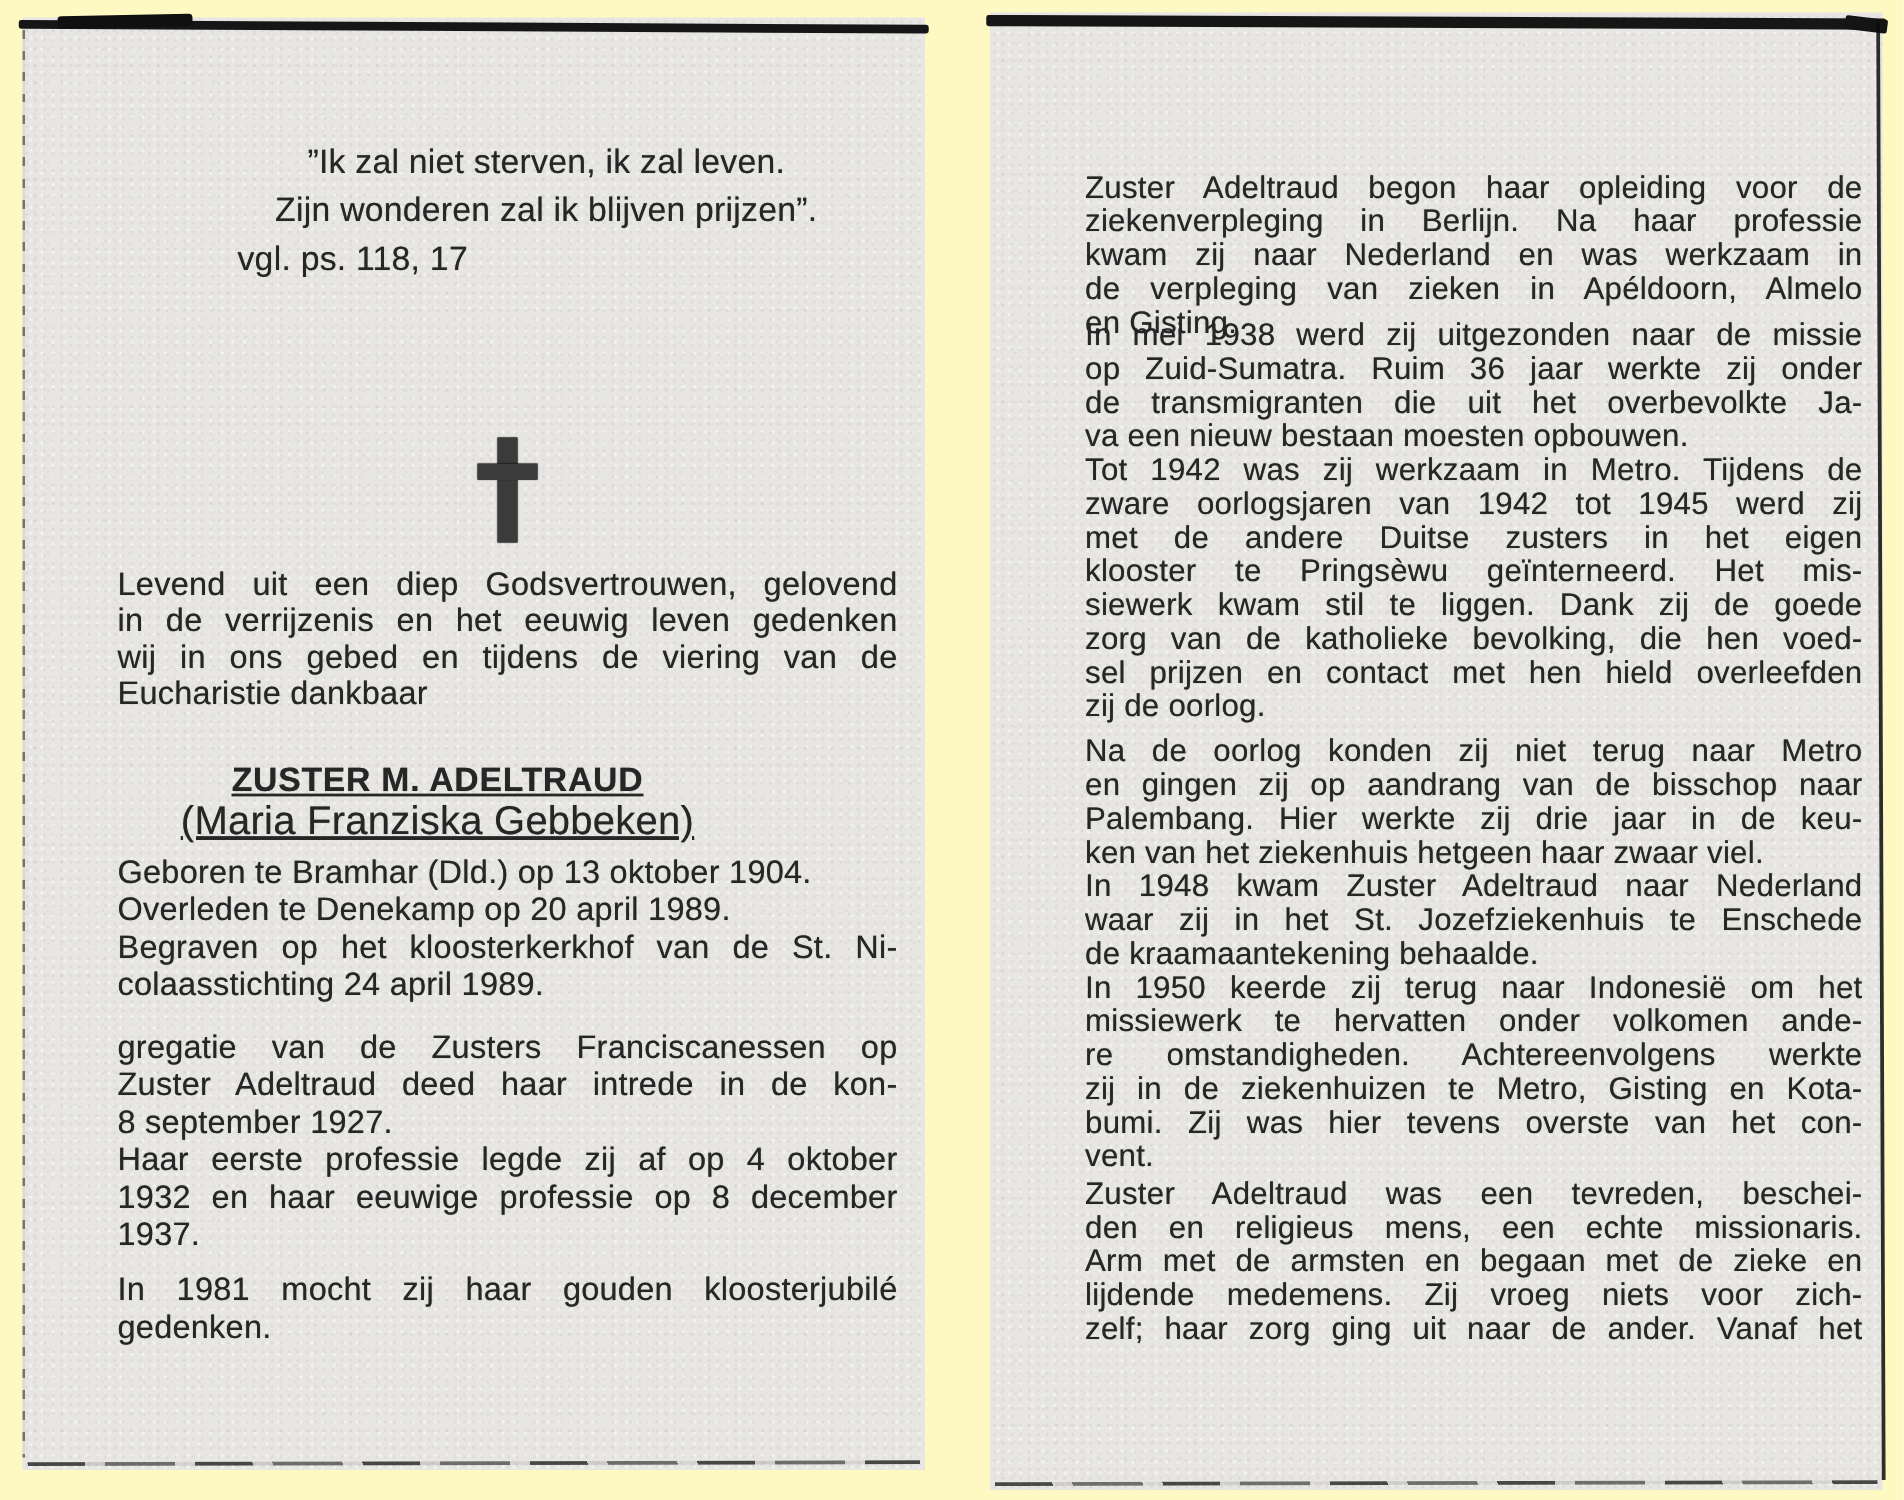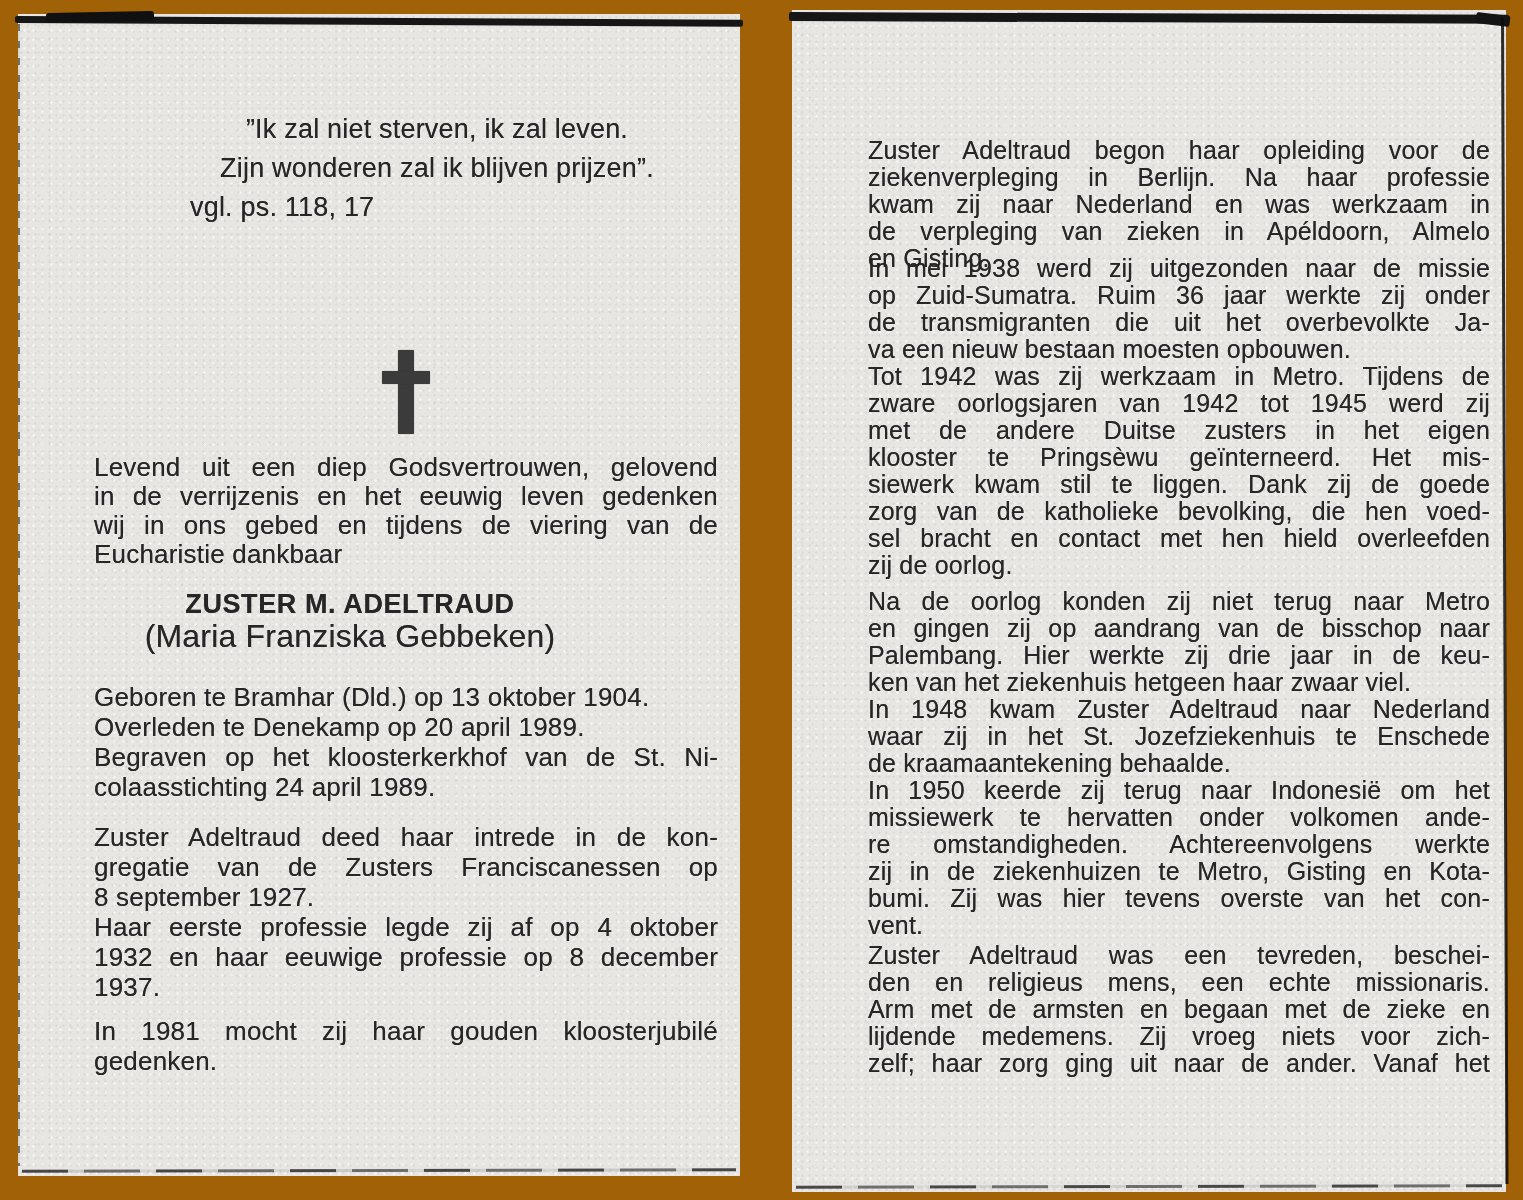--- a/index.html
+++ b/index.html
@@ -5,21 +5,21 @@
   html, body {
     margin: 0; padding: 0;
     width: 1523px; height: 1200px;
     background: #fbfbfa;
     overflow: hidden;
     font-family: "Liberation Sans", "DejaVu Sans", sans-serif;
   }
   .canvas {
     position: relative;
     width: 1523px; height: 1200px;
-    background: #a16207;
+    background: #fef9c3;
   }
   .page {
     position: absolute;
     background-color: #e7e6e3;
     background-image:
       radial-gradient(rgba(40,40,40,0.055) 1px, transparent 1.4px),
       radial-gradient(rgba(40,40,40,0.045) 1px, transparent 1.4px),
       radial-gradient(rgba(255,255,255,0.5) 1px, transparent 1.6px);
     background-size: 7px 7px, 11px 13px, 9px 9px;
     background-position: 0 0, 4px 6px, 2px 3px;
@@ -83,21 +83,21 @@
     background: #3b3b3b; box-shadow: 0 0 1px rgba(0,0,0,0.6); border-radius: 1px;
   }
   .cross .ch {
     position: absolute; left: 0; top: 21px; width: 48px; height: 13px;
     background: #3b3b3b; box-shadow: 0 0 1px rgba(0,0,0,0.6); border-radius: 1px;
   }
 
   .intro-block { top: 439px; }
   .intro-block .line { line-height: 29px; }
 
-  .name-block { position: absolute; left: 32px; top: 574px; width: 600px; text-align: center; }
+  .name-block { position: absolute; left: 32px; top: 594px; width: 600px; text-align: center; text-decoration: underline; }
   .deceased-name { font-size: 27px; font-weight: bold; line-height: 32px; letter-spacing: 0.6px; }
   .birth-name { font-size: 32px; line-height: 32px; }
 
   .dates-block { top: 668px; }
   .profession-block { top: 808px; }
   .jubilee-block { top: 1002px; }
 
   
   .page-right .block { left: 76px; width: 622px; }
   .page-right .block .line { font-size: 25px; line-height: 27px; }
@@ -141,22 +141,22 @@
       <div class="birth-name">(Maria Franziska Gebbeken)</div>
     </div>
 
     <div class="block dates-block">
         <div class="line">Geboren te Bramhar (Dld.) op 13 oktober 1904.</div>
         <div class="line">Overleden te Denekamp op 20 april 1989.</div>
         <div class="line jl">Begraven op het kloosterkerkhof van de St. Ni-</div>
         <div class="line">colaasstichting 24 april 1989.</div>
       </div>
     <div class="block profession-block">
+        <div class="line jl">gregatie van de Zusters Franciscanessen op</div>
         <div class="line jl">Zuster Adeltraud deed haar intrede in de kon-</div>
-        <div class="line jl">gregatie van de Zusters Franciscanessen op</div>
         <div class="line">8 september 1927.</div>
         <div class="line jl">Haar eerste professie legde zij af op 4 oktober</div>
         <div class="line jl">1932 en haar eeuwige professie op 8 december</div>
         <div class="line">1937.</div>
       </div>
     <div class="block jubilee-block">
         <div class="line jl">In 1981 mocht zij haar gouden kloosterjubilé</div>
         <div class="line">gedenken.</div>
       </div>
   </div>
@@ -178,21 +178,21 @@
         <div class="line jl">In mei 1938 werd zij uitgezonden naar de missie</div>
         <div class="line jl">op Zuid-Sumatra. Ruim 36 jaar werkte zij onder</div>
         <div class="line jl">de transmigranten die uit het overbevolkte Ja-</div>
         <div class="line">va een nieuw bestaan moesten opbouwen.</div>
         <div class="line jl">Tot 1942 was zij werkzaam in Metro. Tijdens de</div>
         <div class="line jl">zware oorlogsjaren van 1942 tot 1945 werd zij</div>
         <div class="line jl">met de andere Duitse zusters in het eigen</div>
         <div class="line jl">klooster te Pringsèwu geïnterneerd. Het mis-</div>
         <div class="line jl">siewerk kwam stil te liggen. Dank zij de goede</div>
         <div class="line jl">zorg van de katholieke bevolking, die hen voed-</div>
-        <div class="line jl">sel bracht en contact met hen hield overleefden</div>
+        <div class="line jl">sel prijzen en contact met hen hield overleefden</div>
         <div class="line">zij de oorlog.</div>
       </div>
     <div class="block b-postwar">
         <div class="line jl">Na de oorlog konden zij niet terug naar Metro</div>
         <div class="line jl">en gingen zij op aandrang van de bisschop naar</div>
         <div class="line jl">Palembang. Hier werkte zij drie jaar in de keu-</div>
         <div class="line">ken van het ziekenhuis hetgeen haar zwaar viel.</div>
         <div class="line jl">In 1948 kwam Zuster Adeltraud naar Nederland</div>
         <div class="line jl">waar zij in het St. Jozefziekenhuis te Enschede</div>
         <div class="line">de kraamaantekening behaalde.</div>

